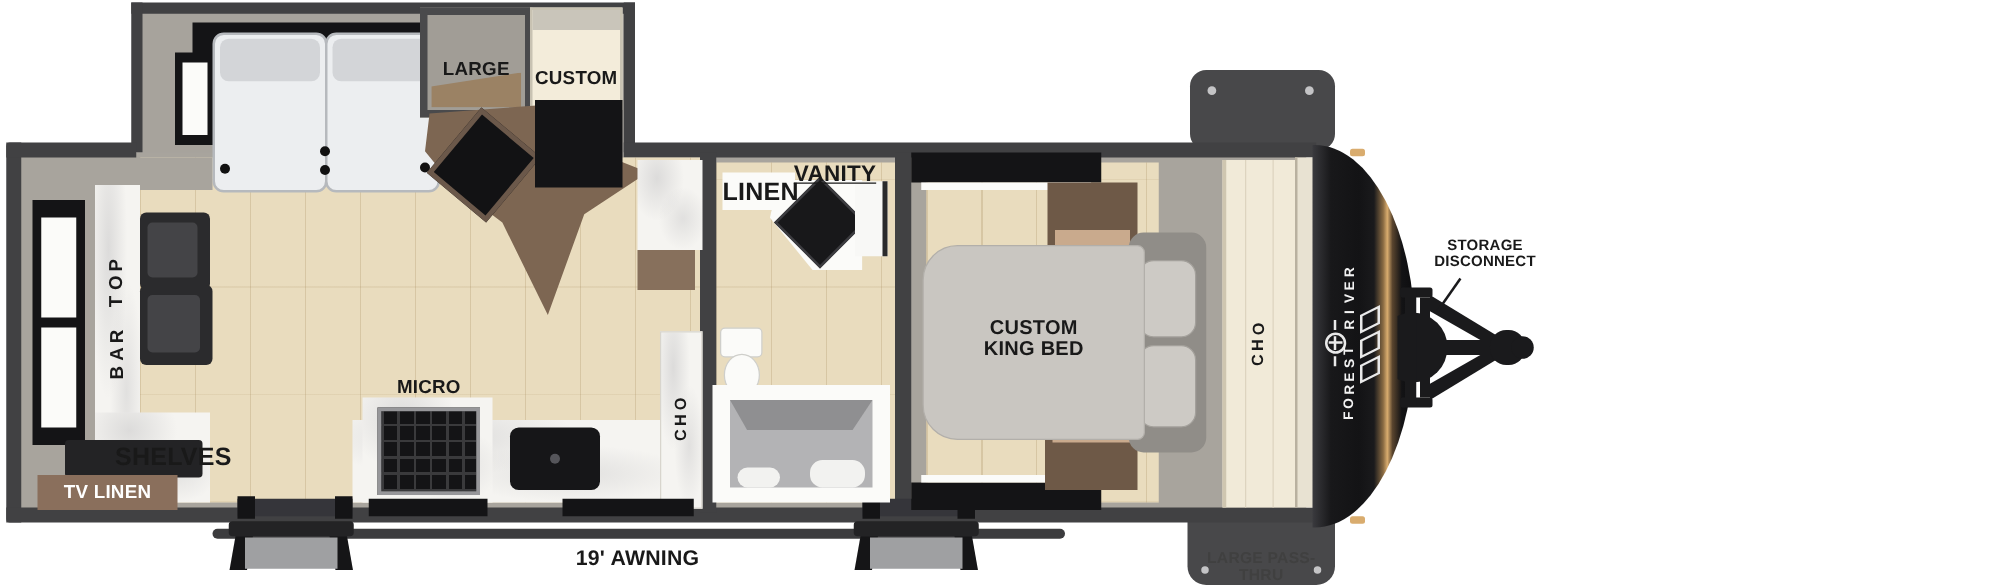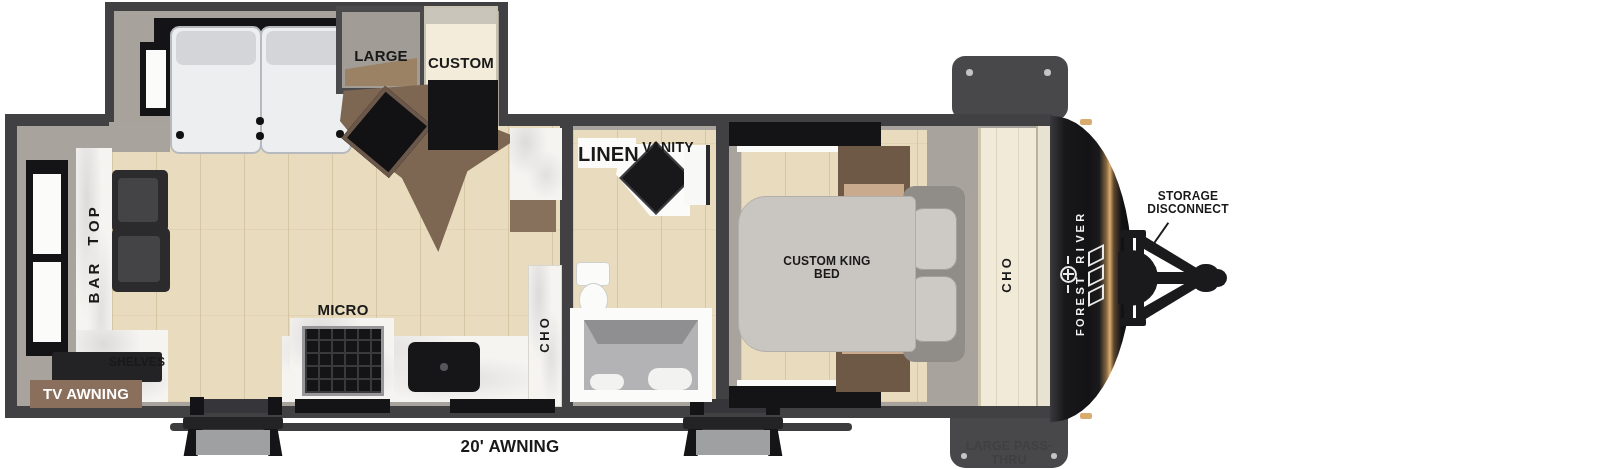--- a/index.html
+++ b/index.html
@@ -212,33 +212,33 @@
   <div class="lbl" style="left:417px;top:55px;width:88px;font-size:15px;">CUSTOM</div>
   <div class="vtext" style="left:77px;top:185px;width:34px;height:140px;font-size:15px;">
       <span>P</span>
       <span>O</span>
       <span>T</span>
       <span>&nbsp;</span>
       <span>R</span>
       <span>A</span>
       <span>B</span>
     </div>
-  <div class="lbl" style="left:92px;top:356px;width:90px;font-size:12px;">SHELVES</div>
-  <div class="lbl lbl-w" style="left:32px;top:386px;width:108px;font-size:15px;color:#fff;">TV AWNING</div>
+  <div class="lbl" style="left:92px;top:356px;width:90px;font-size:20px;">SHELVES</div>
+  <div class="lbl lbl-w" style="left:32px;top:386px;width:108px;font-size:15px;color:#fff;">TV LINEN</div>
   <div class="lbl" style="left:298px;top:302px;width:90px;font-size:15px;">MICRO</div>
   <div class="vtext" style="left:530px;top:300px;width:30px;height:72px;font-size:13px;">
       <span>O</span>
       <span>H</span>
       <span>C</span>
     </div>
   <div class="lbl" style="left:578px;top:144px;width:58px;font-size:20px;">LINEN</div>
-  <div class="lbl" style="left:633px;top:140px;width:70px;font-size:14px;">VANITY</div>
-  <div class="lbl" style="left:776px;top:255px;width:102px;font-size:12px;">CUSTOM KING BED</div>
+  <div class="lbl" style="left:633px;top:130px;width:70px;font-size:18px;text-decoration:underline;">VANITY</div>
+  <div class="lbl" style="left:776px;top:255px;width:102px;font-size:16px;">CUSTOM KING BED</div>
   <div class="vtext" style="left:992px;top:245px;width:30px;height:62px;font-size:13px;">
       <span>O</span>
       <span>H</span>
       <span>C</span>
     </div>
   <div class="lbl" style="left:1136px;top:190px;width:104px;font-size:12px;">STORAGE DISCONNECT</div>
   <div class="lbl lbl-w" style="left:958px;top:439px;width:102px;font-size:12.5px;color:#404040;line-height:1.15;">LARGE PASS-THRU STORAGE</div>
-  <div class="lbl" style="left:450px;top:438px;width:120px;font-size:17px;">20' AWNING</div>
+  <div class="lbl" style="left:450px;top:438px;width:120px;font-size:17px;">19' AWNING</div>
 
 </div>
 
 </body></html>

